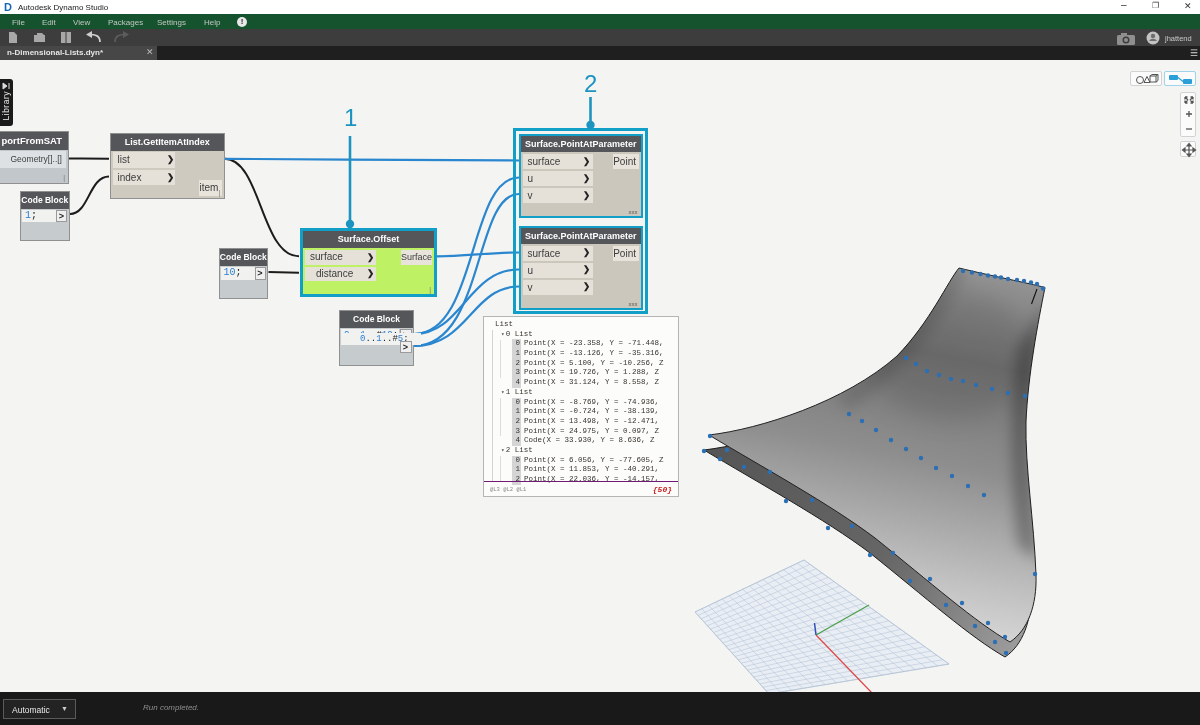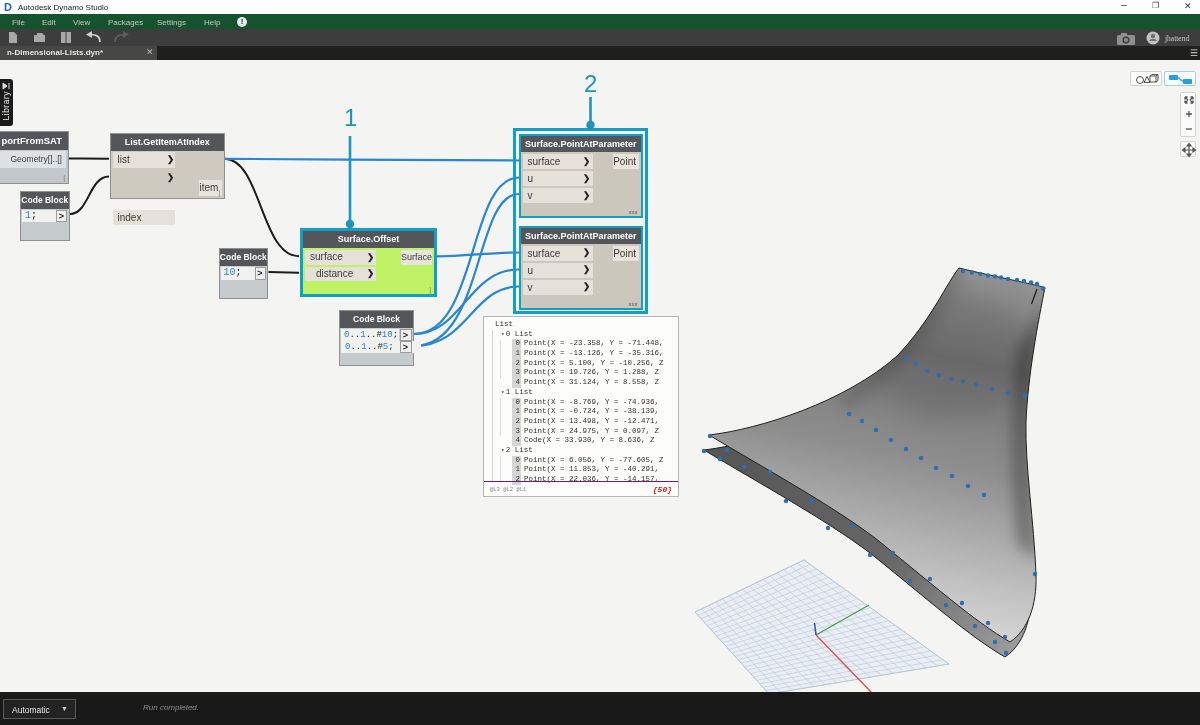--- a/index.html
+++ b/index.html
@@ -2,21 +2,21 @@
 <html><head><meta charset="utf-8"><style>
 * { margin:0; padding:0; box-sizing:border-box; }
 html,body { width:1200px; height:725px; overflow:hidden; font-family:"Liberation Sans", sans-serif; }
 #titlebar { position:absolute; left:0; top:0; width:1200px; height:14px; background:#fff; }
 #titlebar .logo { position:absolute; left:4px; top:1px; color:#1765b5; font-weight:bold; font-size:11px; }
 #titlebar .t { position:absolute; left:18px; top:2.5px; font-size:8px; color:#1a1a1a; }
 #titlebar .wb { position:absolute; top:0px; font-size:10px; color:#333; }
 #menubar { position:absolute; left:0; top:14px; width:1200px; height:15px; background:#14532d; color:#c6c6c6; font-size:8px; }
 #menubar span.mi { position:absolute; top:3.5px; }
 #menubar .info { position:absolute; left:237px; top:2.5px; width:10px; height:10px; background:#e8e8e8; border-radius:50%; color:#2a2a2a; font-weight:bold; font-size:8px; text-align:center; line-height:10px; }
-#toolbar { position:absolute; left:0; top:29px; width:1200px; height:17px; background:#3d3d3d;font-family:Liberation Serif, serif; }
+#toolbar { position:absolute; left:0; top:29px; width:1200px; height:17px; background:#3d3d3d; }
 #tabrow { position:absolute; left:0; top:46px; width:1200px; height:14px; background:#1f1f1f; }
 #tabrow .tab { position:absolute; left:0; top:0; width:157px; height:14px; background:#474747; color:#e6e6e6; font-size:8px; font-weight:bold; padding:2px 0 0 7px; }
 #tabrow .tx { position:absolute; left:146px; top:1px; color:#bbb; font-size:9px; font-weight:normal; }
 #tabrow .hb { position:absolute; right:2px; top:2px; color:#ddd; font-size:9px; }
 #canvas { position:absolute; left:0; top:60px; width:1200px; height:632px; background:#f4f4f3; overflow:hidden; }
 #statusbar { position:absolute; left:0; top:692px; width:1200px; height:33px; background:#191919; }
 #statusbar .dd { position:absolute; left:3px; top:7px; width:73px; height:20px; background:#232323; border:1px solid #5a5a5a; color:#e8e8e8; font-size:8.5px; padding:4.5px 0 0 8px; }
 #statusbar .dd .car { position:absolute; right:7px; top:5px; font-size:7px; color:#ccc; }
 #statusbar .run { position:absolute; left:143px; top:11px; color:#8f8f8f; font-size:8px; font-style:italic; }
 svg.layer { position:absolute; left:0; top:0; }
@@ -256,21 +256,21 @@
  <div class="node" style="left:-40px; top:71px; width:109px; height:53px; background:#c2c7cb;">
   <div class="nh" style="height:18px; line-height:18px; font-size:9.5px; text-align:right; padding-right:6px;">portFromSAT</div>
   <div class="chip" style="left:1px; top:19px; right:2px; height:17px; background:#dde1e4; text-align:right; line-height:17px; padding-right:4px; font-size:8.5px;">Geometry[]..[]</div>
   <span class="marker" style="right:3px; bottom:2px;">|</span>
  </div>
 
  <div class="node" style="left:110px; top:73px; width:114.5px; height:65.5px; background:#cfcabf;">
   <div class="nh" style="height:16.5px; line-height:16.5px;">List.GetItemAtIndex</div>
   <div class="chip" style="left:1.5px; top:18px; width:62px; height:15.5px; line-height:15.5px; padding-left:5px;">list</div>
   <span class="chev" style="left:56px; top:20px;">❯</span>
-  <div class="chip" style="left:1.5px; top:35.5px; width:62px; height:15.5px; line-height:15.5px; padding-left:5px;margin-top:40px;">index</div>
+  <div class="chip" style="left:1.5px; top:35.5px; width:62px; height:15.5px; line-height:15.5px; padding-left:5px;">index</div>
   <span class="chev" style="left:56px; top:37.5px;">❯</span>
   <div class="chip" style="right:1.5px; top:18px; width:23px; height:15.5px; line-height:15.5px; text-align:center; padding-right:3px; background:#e8e4dc;margin-top:28px;">item</div>
   <span class="marker" style="right:3px; bottom:2px;">|</span>
  </div>
 
  <div class="node" style="left:20px; top:130.5px; width:49.5px; height:50.5px; background:#c6ccce;">
   <div class="nh" style="height:17px; line-height:17px; font-size:8.5px;">Code Block</div>
   <div class="cb-line" style="left:1px; top:18px; width:35px; height:12.5px; line-height:12.5px; padding-left:3px;"><b>1</b>;</div>
   <div class="cb-out" style="right:1.5px; top:18px; width:11px; height:12.5px; line-height:11px;">&gt;</div>
  </div>
@@ -288,21 +288,21 @@
   <div class="chip" style="left:2px; top:35.5px; width:71px; height:14.5px; line-height:14.5px; padding-left:11px;">distance</div>
   <span class="chev" style="left:64px; top:37px;">❯</span>
   <div class="chip" style="right:2px; top:19px; width:31px; height:14.5px; line-height:14.5px; text-align:right; padding-right:2px; background:#e8e4dc; font-size:9px;">Surface</div>
   <span class="marker" style="right:3px; bottom:1px;">|</span>
  </div>
 
  <div class="node" style="left:339px; top:250px; width:75px; height:56px; background:#c6ccce;">
   <div class="nh" style="height:17px; line-height:17px; font-size:8.5px;">Code Block</div>
   <div class="cb-line" style="left:1px; top:18px; width:58px; height:12px; line-height:12px; padding-left:3px; font-size:9px;"><b>0</b>..<b>1</b>..#<b>10</b>;</div>
   <div class="cb-out" style="right:1.5px; top:18px; width:12px; height:12px; line-height:10px;">&gt;</div>
-  <div class="cb-line" style="left:1px; top:30px; width:80px; height:12px; line-height:12px; padding-left:4px; font-size:9px;"><b>0</b>..<b>1</b>..#<b>5</b>;</div>
+  <div class="cb-line" style="left:1px; top:22px; width:80px; height:12px; line-height:12px; padding-left:19px; font-size:9px;"><b>0</b>..<b>1</b>..#<b>5</b>;</div>
   <div class="cb-out" style="right:1.5px; top:30px; width:12px; height:12px; line-height:10px;">&gt;</div>
  </div>
 
  <div style="position:absolute; left:513px; top:67.5px; width:135px; height:186px; border:3px solid #129fc7;"></div>
 
  <div class="node selb" style="left:519px; top:74px; width:123.5px; height:84px; background:#ccc7bc;">
   <div class="nh" style="height:16px; line-height:16px; font-size:9px;">Surface.PointAtParameter</div>
   <div class="chip" style="left:1.5px; top:18px; width:70px; height:15px; line-height:15px; padding-left:5px;">surface</div>
   <span class="chev" style="left:62px; top:19.5px;">❯</span>
   <div class="chip" style="left:1.5px; top:35px; width:70px; height:15px; line-height:15px; padding-left:5px;">u</div>

